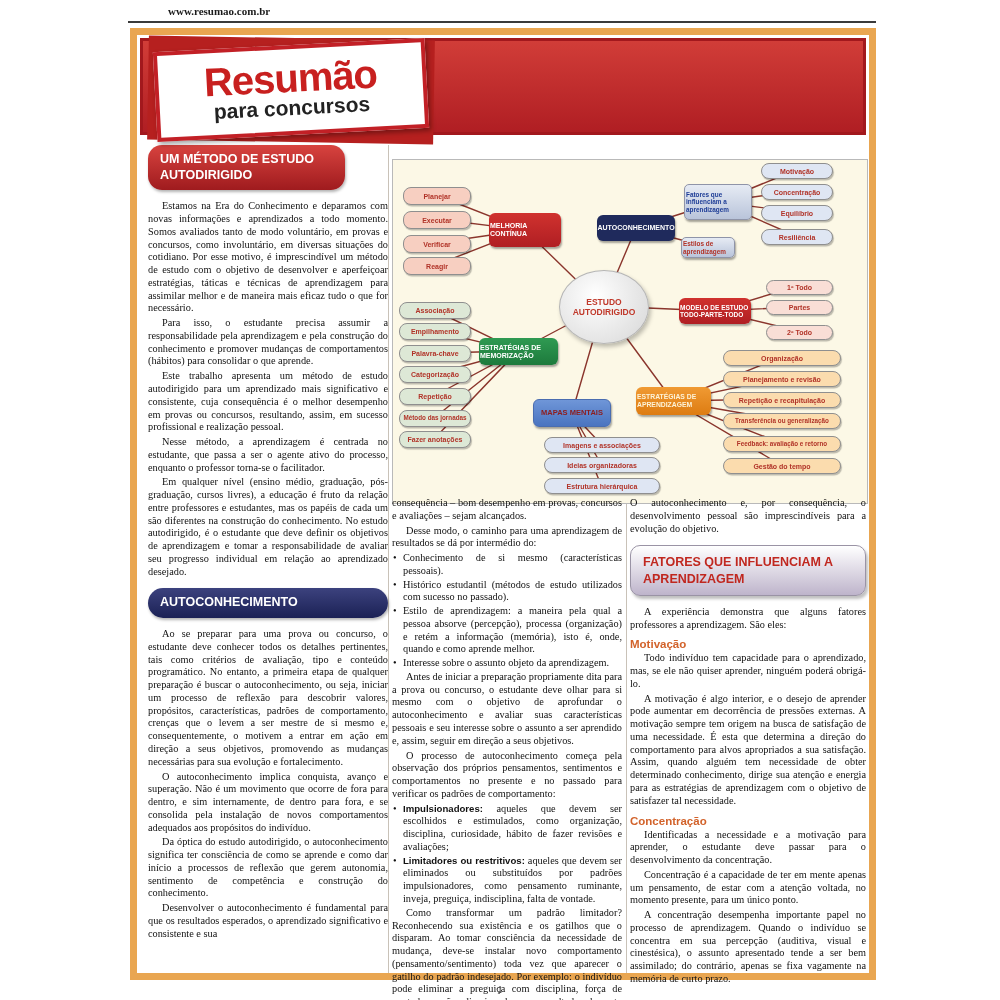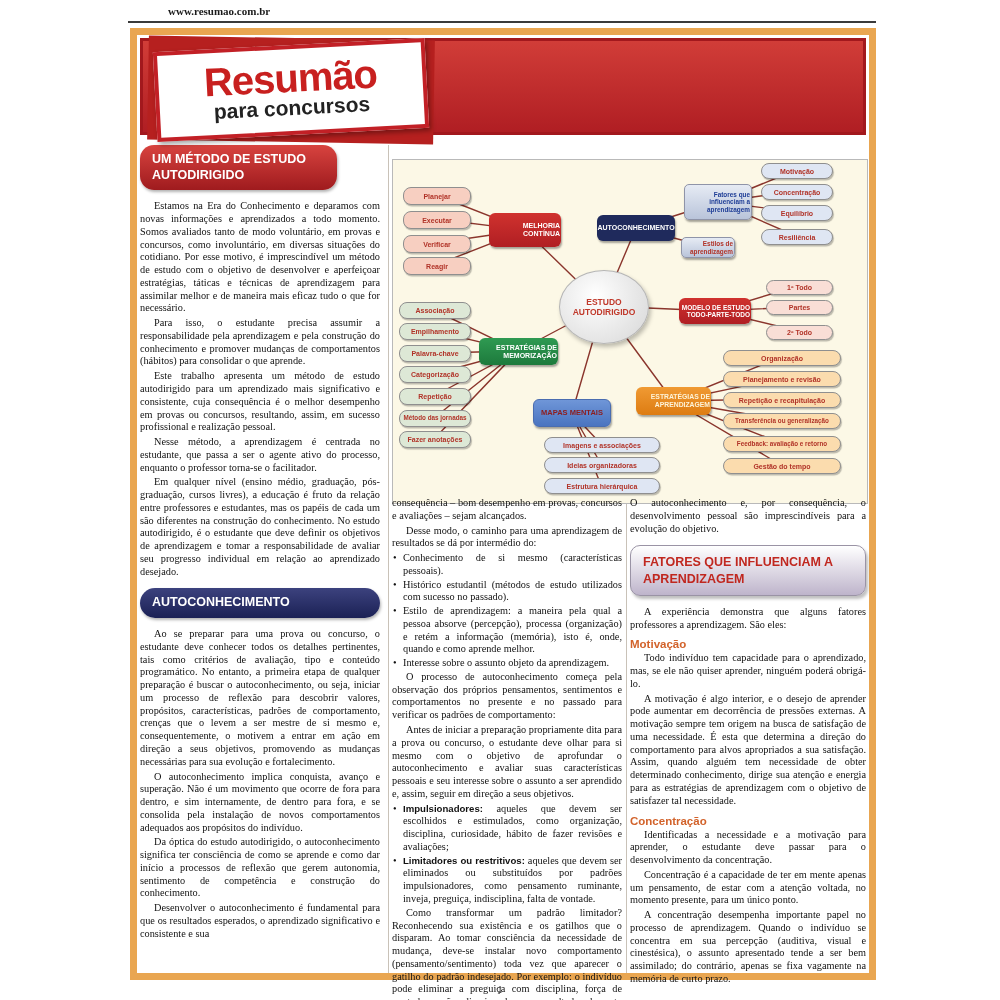--- a/index.html
+++ b/index.html
@@ -21,21 +21,21 @@
   .logo-wrap{position:absolute;left:12px;top:4px;width:272px;height:90px;transform:rotate(-3deg);z-index:3;}
   .logo-back{position:absolute;left:-7px;top:-7px;right:-7px;bottom:-7px;background:#b6201f;transform:rotate(4deg);}
   .logo{position:absolute;left:0;top:0;right:0;bottom:0;background:#fff;border:4px solid #c22026;
         display:flex;flex-direction:column;align-items:center;justify-content:center;
         box-shadow:2px 3px 5px rgba(0,0,0,.35);}
   .logo-l1{font-family:"Liberation Sans",sans-serif;font-weight:bold;font-size:40px;color:#c8201f;
            letter-spacing:-1px;line-height:.9;}
   .logo-l2{font-family:"Liberation Sans",sans-serif;font-weight:bold;font-size:21px;color:#222;}
   
   .col{position:absolute;}
-  .colL{left:3px;top:110px;width:240px;}
+  .colL{left:11px;top:110px;width:240px;}
   .colM{left:255px;top:462px;width:230px;}
   .colR{left:493px;top:462px;width:236px;}
   .vline{position:absolute;background:#c9c2b8;width:1px;}
   .vline1{left:251px;top:110px;height:828px;}
   .vline2{left:489px;top:462px;height:476px;}
   .col p{margin:0 0 2px;text-indent:14px;text-align:justify;font-size:10.3px;line-height:1.24;}
   .no-indent{text-indent:0 !important;}
   .h-red,.h-navy{font-family:"Liberation Sans",sans-serif;font-weight:bold;font-size:12.5px;color:#fff;
         padding:7px 12px;border-radius:14px;box-shadow:1px 2px 3px rgba(0,0,0,.3);
         margin:0 0 10px 0;line-height:1.25;box-sizing:border-box;}
@@ -49,21 +49,21 @@
   .bullet::before{content:"\2022";position:absolute;left:1px;top:0;}
   .bullet .lead{font-weight:bold;font-family:"Liberation Sans",sans-serif;font-size:9.6px;}
   
   .panel{position:absolute;left:255px;top:124px;width:476px;height:345px;background:#fcf8e6;
          border:1px solid #b9b9b9;box-sizing:border-box;}
   .panel svg{position:absolute;left:0;top:0;z-index:1;}
   .mm-center{position:absolute;z-index:2;background:radial-gradient(circle at 40% 35%,#ffffff,#d6d6d6);
          border:1px solid #b5b5b5;border-radius:50%;color:#c0392b;font-weight:bold;
          font-family:"Liberation Sans",sans-serif;font-size:8.5px;text-align:center;
          display:flex;flex-direction:column;justify-content:center;box-shadow:2px 3px 4px rgba(0,0,0,.25);}
-  .mm-parent{position:absolute;z-index:2;display:flex;align-items:center;justify-content:center;text-align:right;
+  .mm-parent{position:absolute;z-index:2;display:flex;align-items:center;justify-content:center;text-align:left;
          font-family:"Liberation Sans",sans-serif;font-weight:bold;border-radius:6px;
          box-shadow:1px 2px 2px rgba(0,0,0,.35);line-height:1.12;padding:1px;box-sizing:border-box;}
   .p-red{background:linear-gradient(#d0322e,#b01e23);color:#fff;font-size:7px;}
   .p-navy{background:#1f2a5c;color:#fff;font-size:7px;}
   .p-green{background:linear-gradient(#2f9a52,#1d7a3c);color:#fff;font-size:7px;}
   .p-blue{background:linear-gradient(#6f96d8,#4a74c0);color:#8d1d1d;font-size:7.5px;border:1px solid #4a6db0;}
   .p-orange{background:linear-gradient(#f09a33,#dd7c12);color:#fdf3d8;font-size:6.8px;}
   .p-steel{background:linear-gradient(#e6ebf4,#b9c4da);border:1px solid #8f94a8;font-size:6.4px;border-radius:5px;}
   .t-blue{color:#1e3d96;} .t-red{color:#b13328;}
   .mm-child{position:absolute;z-index:2;display:flex;align-items:center;justify-content:center;text-align:center;
@@ -170,22 +170,22 @@
     <div class="mm-child c-peach" style="left:330px;top:298px;width:116px;height:14px;">Gestão do tempo</div>
   </div>
 
   <div class="col colM">
     <p class="no-indent">consequência – bom desempenho em provas, concursos e avaliações – sejam alcançados.</p>
     <p>Desse modo, o caminho para uma aprendizagem de resultados se dá por intermédio do:</p>
     <div class="bullet">Conhecimento de si mesmo (características pessoais).</div>
     <div class="bullet">Histórico estudantil (métodos de estudo utilizados com sucesso no passado).</div>
     <div class="bullet">Estilo de aprendizagem: a maneira pela qual a pessoa absorve (percepção), processa (organização) e retém a informação (memória), isto é, onde, quando e como aprende melhor.</div>
     <div class="bullet">Interesse sobre o assunto objeto da aprendizagem.</div>
+    <p>Antes de iniciar a preparação propriamente dita para a prova ou concurso, o estudante deve olhar para si mesmo com o objetivo de aprofundar o autoconhecimento e avaliar suas características pessoais e seu interesse sobre o assunto a ser aprendido e, assim, seguir em direção a seus objetivos.</p>
     <p>O processo de autoconhecimento começa pela observação dos próprios pensamentos, sentimentos e comportamentos no presente e no passado para verificar os padrões de comportamento:</p>
-    <p>Antes de iniciar a preparação propriamente dita para a prova ou concurso, o estudante deve olhar para si mesmo com o objetivo de aprofundar o autoconhecimento e avaliar suas características pessoais e seu interesse sobre o assunto a ser aprendido e, assim, seguir em direção a seus objetivos.</p>
     <div class="bullet">
       <span class="lead">Impulsionadores:</span>
       <span>aqueles que devem ser escolhidos e estimulados, como organização, disciplina, curiosidade, hábito de fazer revisões e avaliações;</span>
     </div>
     <div class="bullet">
       <span class="lead">Limitadores ou restritivos:</span>
       <span>aqueles que devem ser eliminados ou substituídos por padrões impulsionadores, como pensamento ruminante, inveja, preguiça, indisciplina, falta de vontade.</span>
     </div>
     <p>Como transformar um padrão limitador? Reconhecendo sua existência e os gatilhos que o disparam. Ao tomar consciência da necessidade de mudança, deve-se instalar novo comportamento (pensamento/sentimento) toda vez que aparecer o gatilho do padrão indesejado. Por exemplo: o indivíduo pode eliminar a preguiça com disciplina, força de vontade e ações direcionadas para resultados de curto prazo, mantendo-se sempre em movimento e em direção a seus objetivos.</p>
   </div>

